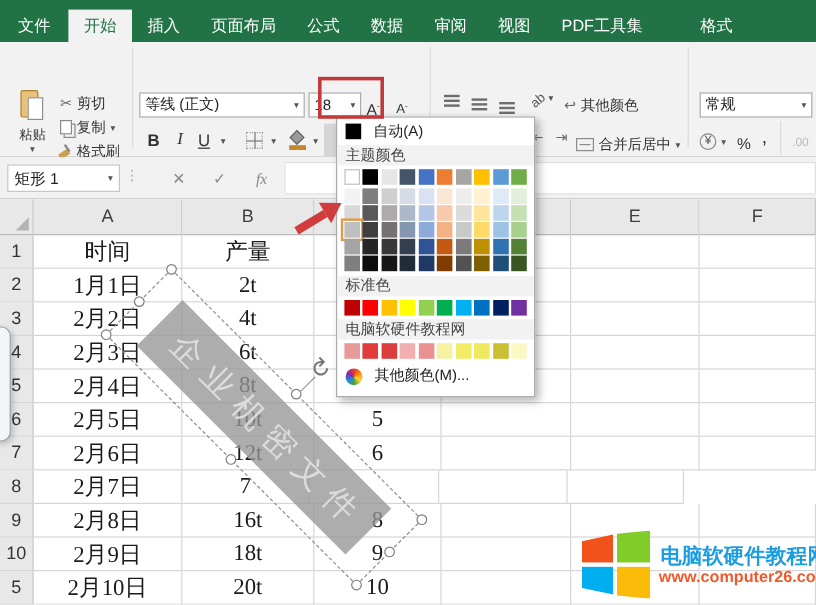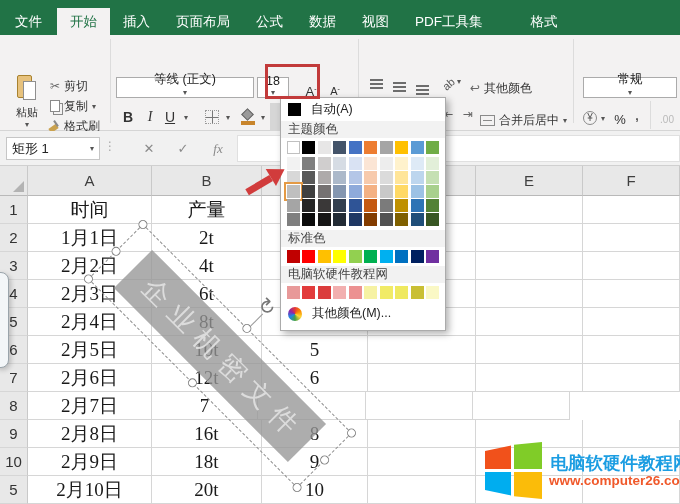--- a/index.html
+++ b/index.html
@@ -26,21 +26,21 @@
   .clip .front { position:absolute; left:6px; top:6px; width:13px; height:19px; background:#fff; border:1px solid #8f8f8f; }
   .pastebtn .lbl { margin-top:4px; font-size:11px; color:#333; }
   .smallbtn { position:absolute; left:50px; display:flex; align-items:center; gap:4px; height:18px; font-size:12px; color:#333; }
   .ic { display:inline-block; text-align:center; color:#666; }
   .ic-copy { width:10px; height:12px; border:1px solid #8a8a8a; background:#fff; box-shadow:3px 3px 0 -1px #f3f2f2, 3px 3px 0 0 #8a8a8a; }
   .ic-brush { width:12px; height:12px; position:relative; }
   .ic-brush:before { content:""; position:absolute; left:1px; top:6px; width:9px; height:5px; background:#caa24f; transform:rotate(-35deg); }
   .ic-brush:after { content:""; position:absolute; left:7px; top:0px; width:2px; height:7px; background:#8a8a8a; transform:rotate(-35deg); }
   .darr { font-size:8px; color:#555; }
 
-  .inputbox { position:absolute; background:#fff; border:1px solid #ababab; height:21px; font-size:12.5px; color:#222; display:flex; align-items:center; padding:0 4px; justify-content:flex-end;flex-direction:column; }
+  .inputbox { position:absolute; background:#fff; border:1px solid #ababab; height:21px; font-size:12.5px; color:#222; display:flex; align-items:center; padding:0 4px; justify-content:space-between; }
   .fontbtn { position:absolute; top:70px; height:24px; display:flex; align-items:center; justify-content:center; font-size:14px; color:#333; }
   .bold { font-weight:bold; }
   .ital { font-style:italic; font-family:"Liberation Serif",serif; }
   .undl { text-decoration:underline; }
   .ic-borders { width:14px; height:14px; border:1px dotted #9a9a9a; background:linear-gradient(#777,#777) center/14px 1px no-repeat, linear-gradient(#777,#777) center/1px 14px no-repeat; }
   .ic-bucket { position:relative; width:16px; height:16px; }
   .ic-bucket .bkt { position:absolute; left:3px; top:1px; width:9px; height:9px; background:#9a9a9a; border:1px solid #666; transform:rotate(45deg); }
   .ic-bucket .bar { position:absolute; left:1px; bottom:0; width:14px; height:4px; background:#c8852c; }
   .fontcolor { position:absolute; left:270px; top:68px; width:46px; height:28px; background:#d6d6d6; display:flex; align-items:center; justify-content:center; gap:3px; }
   .fc-a { display:flex; flex-direction:column; align-items:center; line-height:1; }
@@ -128,20 +128,21 @@
 
 <div id="app">
 
   <div class="tabbar">
     <span class="tab file">文件</span>
     <span class="tab active">开始</span>
     <span class="tab">插入</span>
     <span class="tab">页面布局</span>
     <span class="tab">公式</span>
     <span class="tab">数据</span>
+    <span class="tab">审阅</span>
     <span class="tab">视图</span>
     <span class="tab">PDF工具集</span>
     <span class="tab fmt">格式</span>
   </div>
 
   <div class="ribbon">
 
     <div class="pastebtn">
       <div class="clip">
           <div class="back"></div>
@@ -164,21 +165,21 @@
       <span>格式刷</span>
     </div>
     <span class="grplabel" style="left:34px;">剪贴板</span>
     <span class="launcher" style="left:94px;">↘</span>
     <div class="vsep" style="left:110px;"></div>
 
     <div class="inputbox" style="left:116px;top:42px;width:138px;">
       <span>等线 (正文)</span>
         <span class="darr">▾</span>
     </div>
-    <div class="inputbox" style="left:257px;top:42px;width:32px;">
+    <div class="inputbox" style="left:257px;top:42px;width:44px;">
       <span>18</span>
         <span class="darr">▾</span>
     </div>
     <div class="fontbtn" style="left:301px;top:44px;width:20px;font-size:13px;">A<sup style="font-size:7px;">ˆ</sup></div>
     <div class="fontbtn" style="left:325px;top:44px;width:20px;font-size:11px;">A<sub style="font-size:7px;">ˇ</sub></div>
 
     <div class="fontbtn bold" style="left:118px;width:20px;">B</div>
     <div class="fontbtn ital" style="left:141px;width:18px;">I</div>
     <div class="fontbtn undl" style="left:161px;width:18px;">U</div>
     <div class="fontbtn" style="left:180px;width:12px;">

